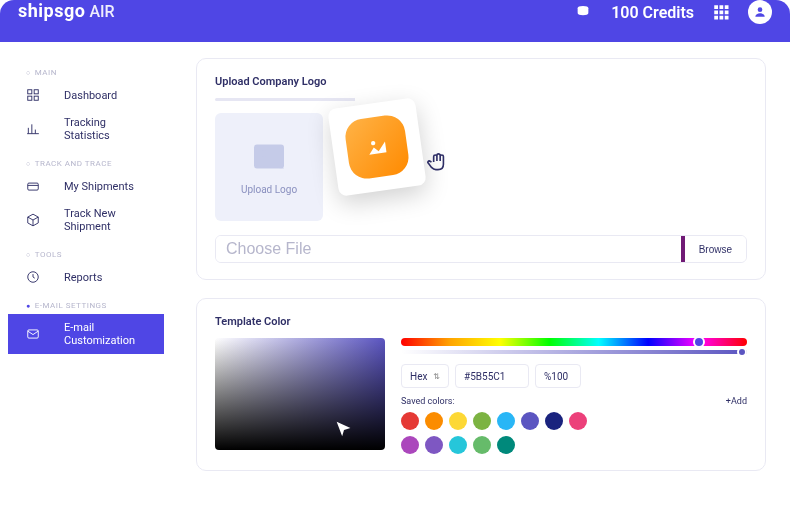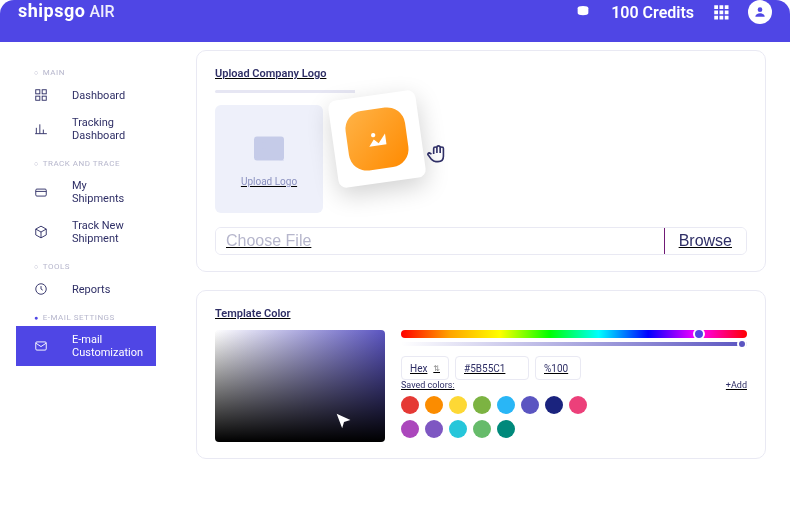--- a/index.html
+++ b/index.html
@@ -8,55 +8,55 @@
   .brand { display: flex; align-items: baseline; gap: 4px; }
   .brand-logo { color: #fff; font-weight: 700; font-size: 18px; letter-spacing: .5px; }
   .brand-sub { color: #fff; font-size: 16px; font-weight: 500; opacity: .9; }
   .top-right { display: flex; align-items: center; gap: 18px; }
   .credits { display: flex; align-items: center; gap: 20px; color: #fff; font-size: 16px; font-weight: 600; }
   .credits-icon { width: 16px; height: 16px; fill: #fff; }
   .apps-icon { width: 18px; height: 18px; fill: #fff; cursor: pointer; }
   .avatar { width: 24px; height: 24px; border-radius: 50%; background: #fff; display:flex; align-items:center; justify-content:center; cursor:pointer;}
   .avatar svg { width:14px; height:14px; fill:#4f46e5;}
   .layout { display: flex; height: calc(100% - 42px); }
-  .sidebar { width: 172px; padding: 16px 16px; font-size: 11px; color: #3b3b6b; }
+  .sidebar { width: 172px; padding: 16px 8px; font-size: 11px; color: #3b3b6b; }
   .section-label { font-size: 8px; letter-spacing: .5px; color: #b6b6cc; padding: 4px 18px; margin-top: 6px; display:flex; align-items:center; gap:4px;}
   .section-label::before { content:"○"; font-size:7px;}
   .section-label.active::before { content:"●"; color:#4f46e5;}
   .nav-item { display: flex; align-items: center; gap: 24px; padding: 7px 18px; color: #2f2f66; cursor: pointer; }
   .nav-item.active { background: #4f46e5; color: #fff; }
   .nav-item .icon { width: 14px; height: 14px; flex-shrink:0; }
   .nav-item .icon svg { width:100%; height:100%; stroke: currentColor; fill:none; stroke-width:1.6;}
-  .main { flex: 1; padding: 8px 24px; overflow: hidden; text-decoration: underline; }
+  .main { flex: 1; padding: 16px 24px; overflow: hidden; }
   .card { border: 1px solid #e9e9f3; border-radius: 10px; padding: 16px 18px; margin-bottom: 18px; background:#fff;}
   .card-title { font-size: 11px; color: #2f2f66; font-weight: 600; margin-bottom: 10px; }
   .progress-line { height: 3px; width: 200px; background: linear-gradient(to right,#e6e6f3 70%,transparent 70%); border-radius: 2px; margin-bottom: 12px; }
   .upload-area { display:flex; align-items:center; gap:14px; position: relative; }
   .upload-box { width: 108px; height: 108px; background: #eef0fa; border-radius: 6px; display:flex; flex-direction:column; align-items:center; justify-content:center; gap:8px; cursor:pointer;}
   .upload-box svg { width:46px; height:36px; fill:#c5cbe8;}
   .upload-box span { font-size:10px; color:#8a90bf;}
   .drag-card { position:absolute; left:118px; top:-10px; width:88px; height:88px; background:#fff; border-radius:8px; box-shadow: 0 8px 24px rgba(0,0,0,.18); display:flex; align-items:center; justify-content:center; transform:rotate(-8deg);}
   .drag-card .blob { width:60px; height:60px; background: linear-gradient(135deg,#ffb347,#ff8a00); border-radius:18px; display:flex; align-items:center; justify-content:center;}
   .drag-card .blob svg { width:26px; height:26px; fill:#fff;}
   .grab-hand { position:absolute; left:210px; top:36px; width:26px; height:26px; }
   .grab-hand svg { width:100%; height:100%; stroke:#2f2f66; fill:none; stroke-width:1.5;}
   .file-row { display:flex; margin-top:14px; border:1px solid #e9e9f3; border-radius:6px; overflow:hidden; height:28px; }
   .file-row input { border:none; flex:1; padding:0 10px; font-size:16px; color:#666; outline: none; }
   .file-row input::placeholder { color:#b6b6cc;}
-  .file-row button { border:none; border-left:1px solid #701a75; background:#fff; padding:0 14px; font-size:16px; color:#2f2f66; cursor:pointer;}
+  .file-row button { border:none; border-left:4px solid #701a75; background:#fff; padding:0 14px; font-size:10px; color:#2f2f66; cursor:pointer;}
   .color-row { display:flex; gap:16px; }
   .gradient-box { width:170px; height:112px; border-radius:4px; position:relative; background: linear-gradient(to top, #000, rgba(0,0,0,0)), linear-gradient(to right, #fff, #5b55c1);}
   .gradient-box .cursor-icon { position:absolute; bottom:10px; right:30px; width:22px; height:22px;}
   .gradient-box .cursor-icon svg { width:100%; height:100%; fill:#fff; }
   .color-right { flex:1; }
   .hue-bar { height:8px; border-radius:4px; background: linear-gradient(to right, red,orange,yellow,lime,cyan,blue,magenta,red); position:relative; margin-bottom:4px;}
   .hue-bar .knob { position:absolute; right:42px; top:-2px; width:12px; height:12px; border-radius:50%; background:#4f46e5; border:2px solid #fff;}
   .alpha-bar { height:4px; border-radius:2px; background: linear-gradient(to right,#fff,#5b55c1); position:relative; margin-bottom:10px;}
   .alpha-bar .knob { position:absolute; right:0; top:-3px; width:10px; height:10px; border-radius:50%; background:#5b55c1; border:2px solid #fff;}
-  .field-row { display:flex; gap:6px; }
+  .field-row { display:flex; gap:6px; margin-bottom:8px;}
   .field-row .sel, .field-row .inp { height:24px; border:1px solid #e9e9f3; border-radius:4px; font-size:10px; display:flex; align-items:center; padding:0 8px; color:#2f2f66;}
   .field-row .sel { width:48px; justify-content:space-between; cursor:pointer;}
   .field-row .sel .chev { font-size:8px; color:#888;}
   .field-row .inp { width:74px;}
   .field-row .inp.small { width:46px;}
   .saved-row { display:flex; justify-content:space-between; font-size:9px; color:#2f2f66; margin-bottom:6px;}
   .saved-row .add { color:#2f2f66; cursor:pointer;}
   .swatches { display:flex; flex-wrap:wrap; gap:6px; width: 200px;}
   .swatch { width:18px; height:18px; border-radius:50%; cursor:pointer;}
 </style>
@@ -106,21 +106,21 @@
             <rect x="14" y="3" width="7" height="7"></rect>
             <rect x="3" y="14" width="7" height="7"></rect>
             <rect x="14" y="14" width="7" height="7"></rect>
           </svg></span>
       <span>Dashboard</span>
     </div>
     <div class="nav-item">
       <span class="icon"><svg viewBox="0 0 24 24">
             <path d="M4 20V10M10 20V4M16 20v-7M22 20H2"></path>
           </svg></span>
-      <span>Tracking Dashboard</span>
+      <span>Tracking Statistics</span>
     </div>
 
     <div class="section-label">TRACK AND TRACE</div>
     <div class="nav-item">
       <span class="icon"><svg viewBox="0 0 24 24">
             <rect x="3" y="7" width="18" height="12" rx="2"></rect>
             <path d="M3 11h18"></path>
           </svg></span>
       <span>My Shipments</span>
     </div>

